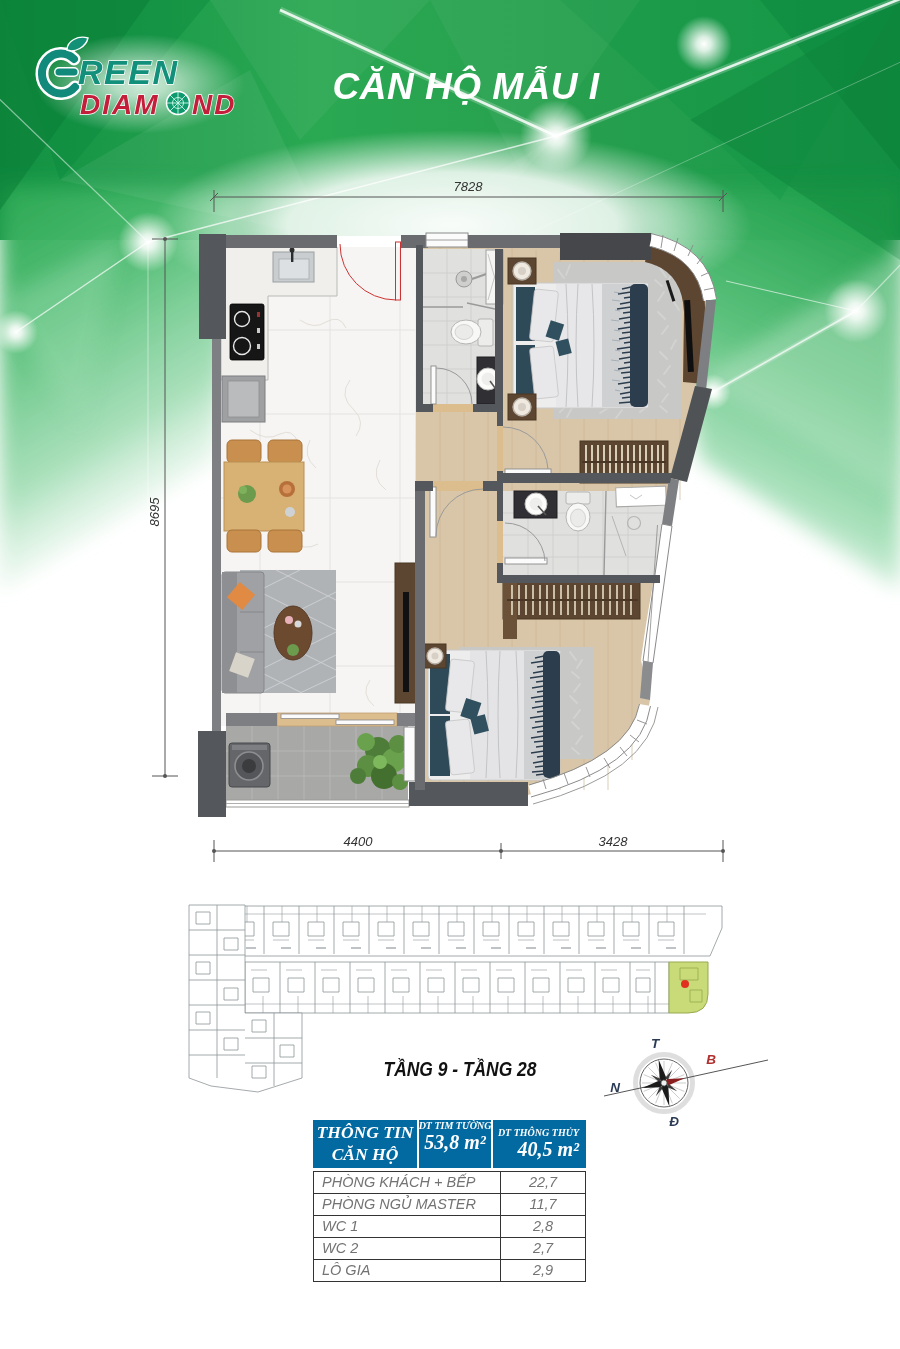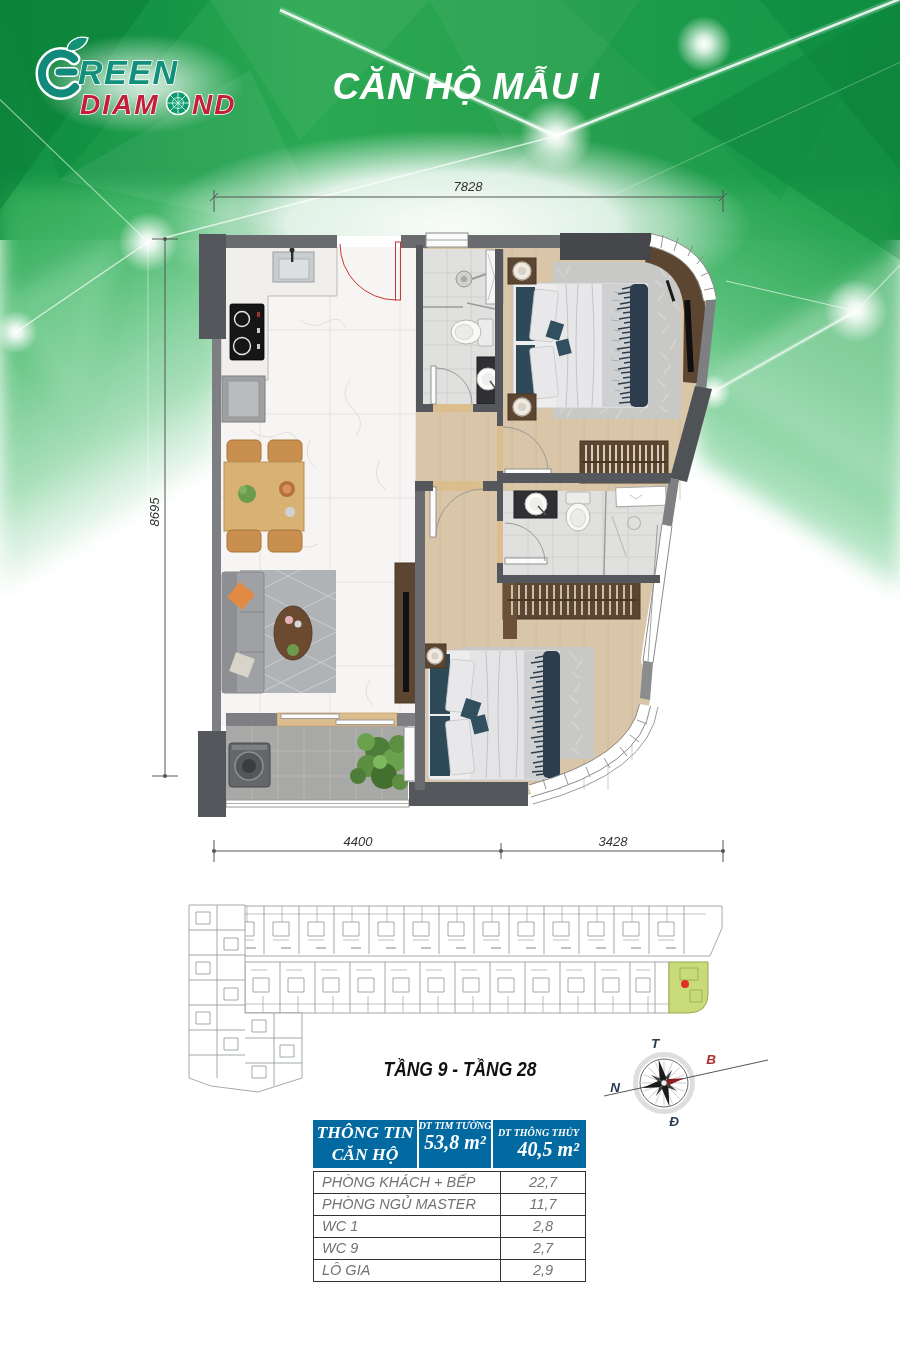--- a/index.html
+++ b/index.html
@@ -577,21 +577,21 @@
         </div>
       <div class="trow">
           <div class="tname">PHÒNG NGỦ MASTER</div>
           <div class="tval">11,7</div>
         </div>
       <div class="trow">
           <div class="tname">WC 1</div>
           <div class="tval">2,8</div>
         </div>
       <div class="trow">
-          <div class="tname">WC 9</div>
+          <div class="tname">WC 2</div>
           <div class="tval">2,7</div>
         </div>
       <div class="trow">
           <div class="tname">LÔ GIA</div>
           <div class="tval">2,9</div>
         </div>
     </div>
   </div>
 </div>
 

